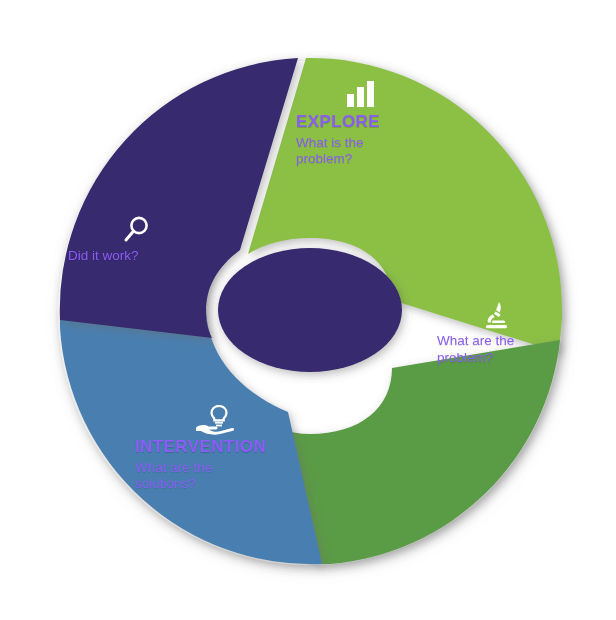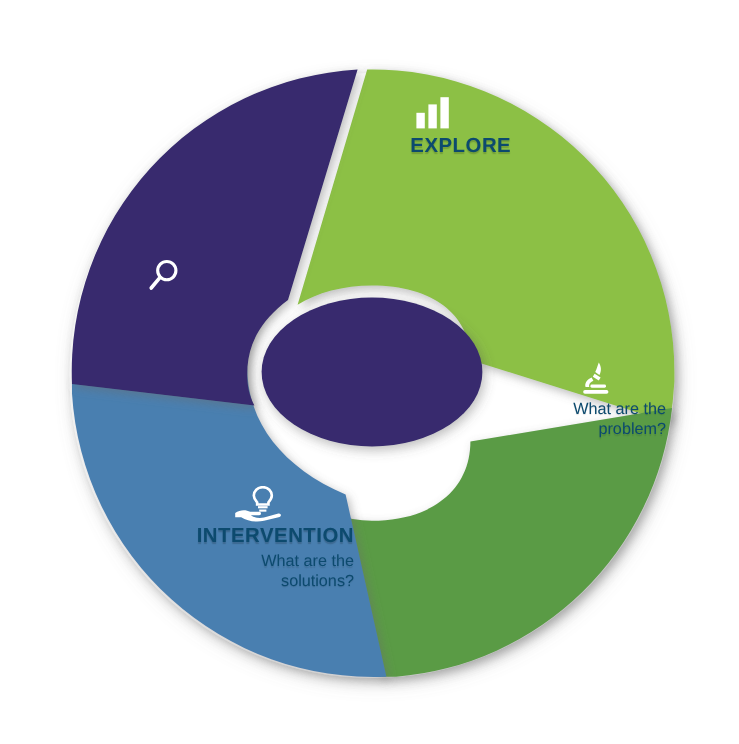--- a/index.html
+++ b/index.html
@@ -21,22 +21,22 @@
   }
   #cycle-svg {
     position: absolute;
     top: 0;
     left: 0;
     width: 616px;
     height: 620px;
   }
   .seg-label-group {
     position: absolute;
-    text-align: right;
-    color: #0c4a6e;
+    text-align: left;
+    color: #8b5cf6;
     pointer-events: auto;
   }
   .seg-title {
     font-family: "Liberation Sans", sans-serif;
     font-size: 17px;
     font-weight: bold;
     letter-spacing: 0.4px;
     line-height: 1.1;
     margin-top: 3px;
     text-shadow: 0 1px 1px rgba(0,0,0,0.18);
@@ -131,20 +131,24 @@
 
   <div class="seg-label-group" id="label-explore">
     <span class="seg-icon">
       <svg width="34" height="28" viewBox="0 0 34 28" xmlns="http://www.w3.org/2000/svg">
         <rect x="3" y="14" width="7" height="13" fill="#ffffff"></rect>
         <rect x="13" y="7" width="7" height="20" fill="#ffffff"></rect>
         <rect x="23" y="1" width="7" height="26" fill="#ffffff"></rect>
       </svg>
     </span>
     <div class="seg-title">EXPLORE</div>
+    <div class="seg-question">
+      <span>What is the</span><br>
+      <span>problem?</span>
+    </div>
   </div>
 
   <div class="seg-label-group" id="label-research">
     <span class="seg-icon">
       <svg width="32" height="30" viewBox="0 0 32 30" xmlns="http://www.w3.org/2000/svg">
         <path d="M19 2 C21 5 21.5 9 19.5 12.5 L16 10 C17.5 7 18 4.5 19 2 Z" fill="#ffffff"></path>
         <path d="M15.5 11.5 L20.5 14.5 L19 17 L14 14 Z" fill="#ffffff"></path>
         <path d="M13 14.5 C8.5 16.5 7 20 8 22.5 L11 22.5 C10.5 20.5 11.5 18.5 14.5 17.2 Z" fill="#ffffff"></path>
         <rect x="12" y="20.5" width="13" height="2.6" rx="1.2" fill="#ffffff"></rect>
         <rect x="6" y="25" width="21" height="3.2" rx="1.5" fill="#ffffff"></rect>
@@ -174,15 +178,18 @@
     </div>
   </div>
 
   <div class="seg-label-group" id="label-evaluate">
     <span class="seg-icon">
       <svg width="30" height="30" viewBox="0 0 30 30" xmlns="http://www.w3.org/2000/svg">
         <circle cx="18" cy="10.5" r="7.6" fill="none" stroke="#ffffff" stroke-width="2.6"></circle>
         <line x1="12.4" y1="16.2" x2="5" y2="25" stroke="#ffffff" stroke-width="3" stroke-linecap="round"></line>
       </svg>
     </span>
+    <div class="seg-question">
+      <span>Did it work?</span>
+    </div>
   </div>
 
 </div>
 
 </body></html>

